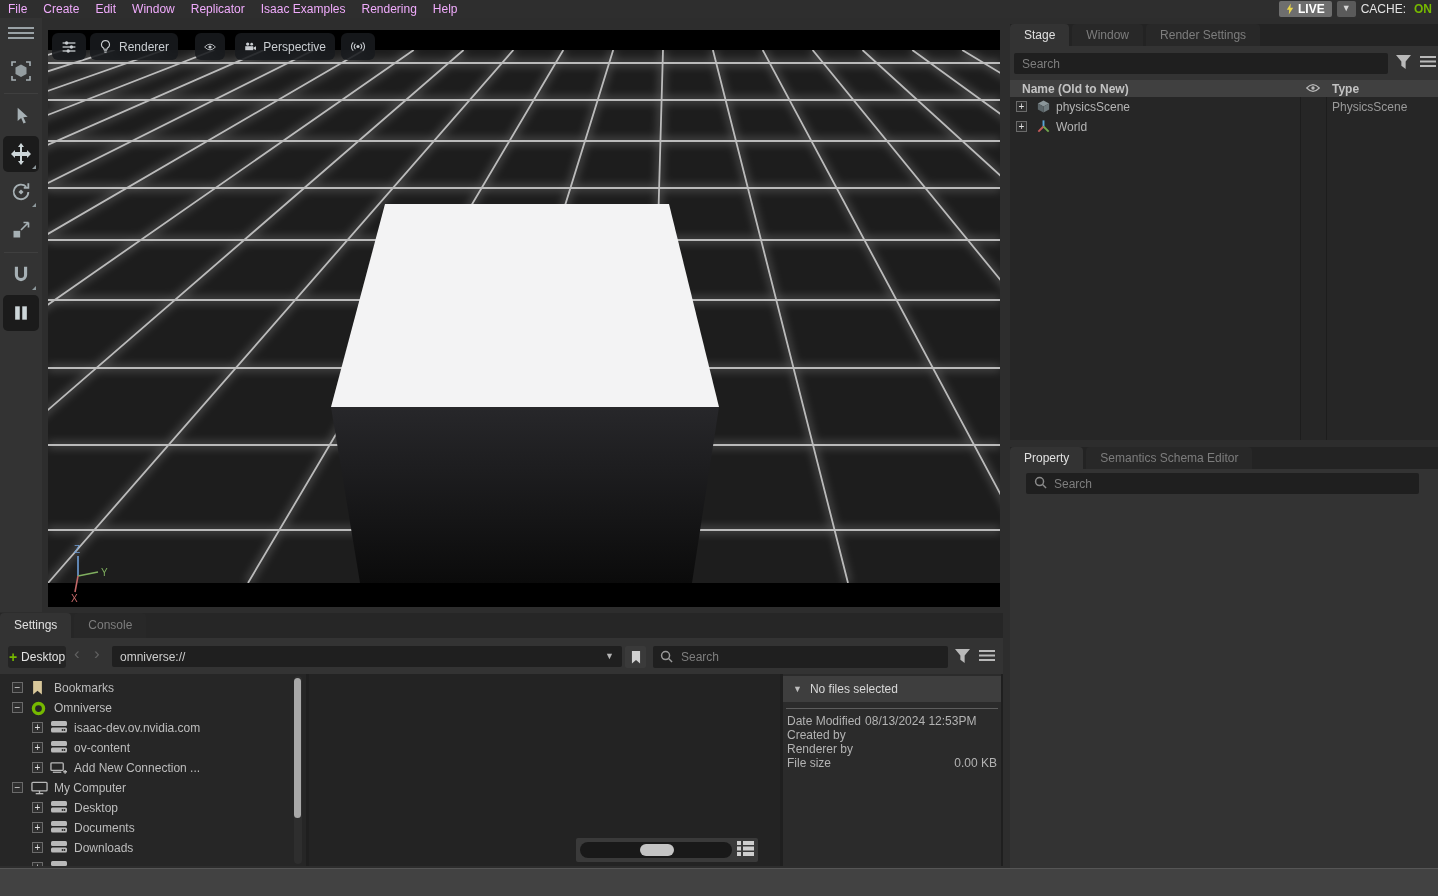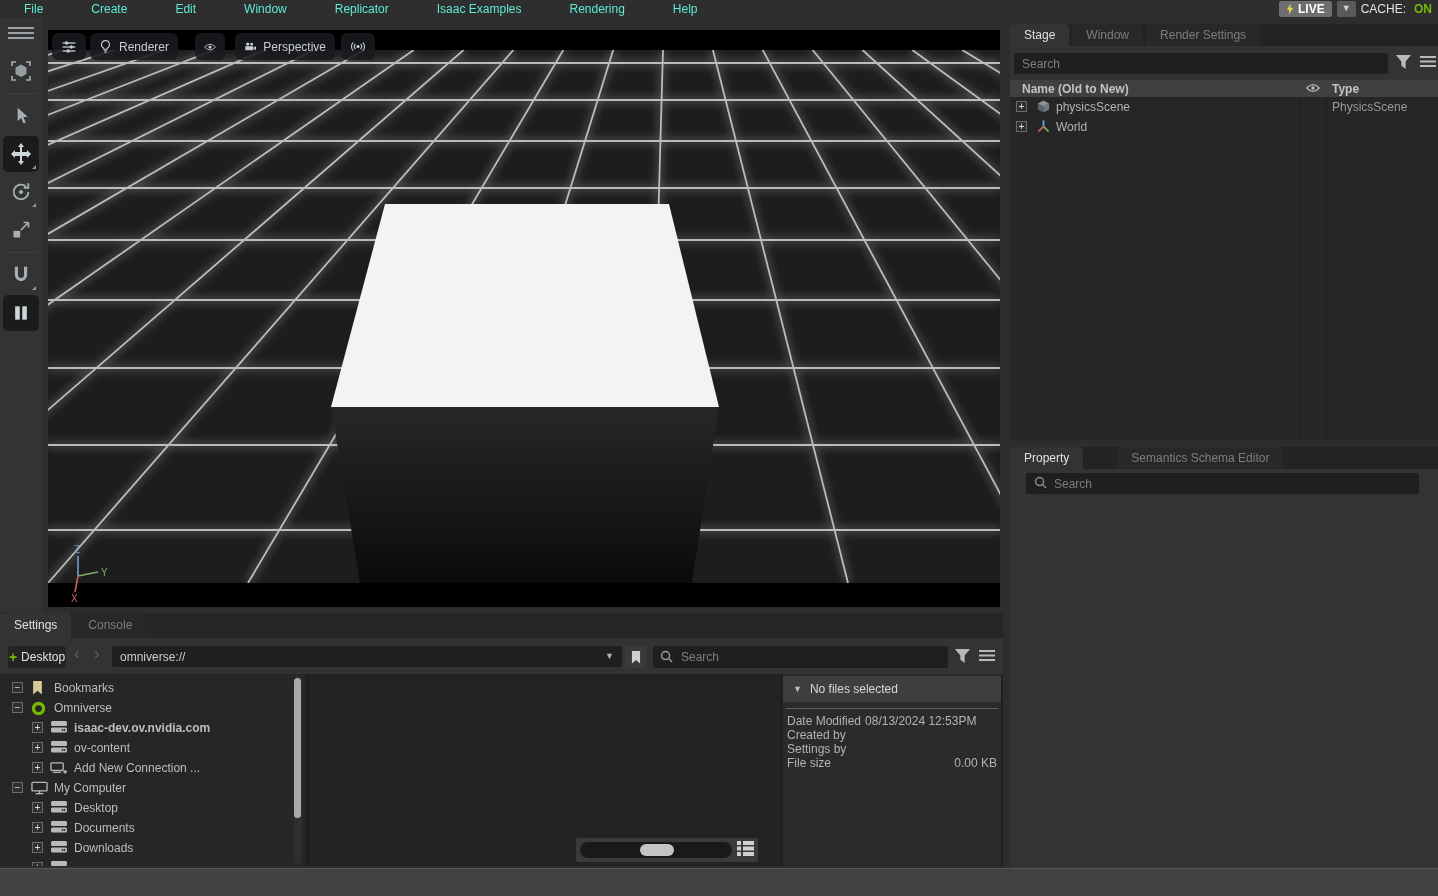--- a/index.html
+++ b/index.html
@@ -4,21 +4,21 @@
 <style>
   * { margin:0; padding:0; box-sizing:border-box; }
   html,body { width:1438px; height:896px; overflow:hidden; background:#2d2d2d;
               font-family:"Liberation Sans", sans-serif; font-size:12px; color:#c8c8c8; }
   .abs { position:absolute; }
   svg { display:block; }
 
   
   #menubar { left:0; top:0; width:1438px; height:18px; background:#2e2e2e;
              display:flex; align-items:center; }
-  .menu-item { padding:0 24px; color:#5eead4; line-height:18px; cursor:default; }
+  .menu-item { padding:0 8px; color:#f0abfc; line-height:18px; cursor:default; }
   #menubar-right { position:absolute; right:6px; top:1px; display:flex; align-items:center; gap:5px; }
   #live-btn { display:flex; align-items:center; gap:4px; background:#6e6e6e; border-radius:2px;
               height:16px; padding:0 7px; color:#fff; font-weight:bold; }
   #live-chevron { background:#5a5a5a; border-radius:2px; height:16px; width:19px;
                   color:#d6d6d6; text-align:center; line-height:15px; font-size:9px; }
   #cache-label { color:#e3e3e3; }
   #cache-value { color:#76b900; font-weight:bold; margin-left:3px; }
 
   
   #left-toolbar { left:0; top:18px; width:42px; height:594px; background:#333;
@@ -311,21 +311,21 @@
         <line x1="8" y1="8" x2="8" y2="1.5" stroke="#5aa7d6"></line>
         <line x1="8" y1="8" x2="2.5" y2="13.5" stroke="#c75a5a"></line>
         <line x1="8" y1="8" x2="13.5" y2="13.5" stroke="#72a84e"></line>
       </svg>
     </span>
     <span class="lbl" style="left:46px;">World</span>
     <span class="type-txt"></span>
   </div>
 </div>
 
-<div class="tab-row" style="left:1010px;top:447px;width:428px;height:22px;gap:31px;">
+<div class="tab-row" style="left:1010px;top:447px;width:428px;height:22px;">
   <div class="tab active">Property</div>
   <div class="tab">Semantics Schema Editor</div>
 </div>
 <div id="property-body" class="abs">
   <div class="abs" style="left:16px;top:4px;width:393px;height:21px;">
     <span class="abs" style="left:8px;top:3px;color:#8a8a8a;">
       <svg width="13" height="13" viewBox="0 0 14 14" fill="none" stroke="currentColor" stroke-width="1.6">
           <circle cx="6" cy="6" r="4.3"></circle>
           <line x1="9.5" y1="9.5" x2="13" y2="13"></line>
         </svg>
@@ -399,21 +399,21 @@
   <div class="crow" style="top:44px;">
     <span class="expbox" style="left:32px;">+</span>
     <span class="icon" style="left:51px;">
       <svg width="16" height="12" viewBox="0 0 16 12" fill="currentColor">
           <rect width="16" height="5" rx="1.5"></rect>
           <rect y="6.5" width="16" height="5" rx="1.5"></rect>
           <circle cx="11.5" cy="9" r="0.9" fill="#262626"></circle>
           <circle cx="13.5" cy="9" r="0.9" fill="#262626"></circle>
         </svg>
     </span>
-    <span class="lbl" style="left:74px;font-weight:bold;">isaac-dev.ov.nvidia.com</span>
+    <span class="lbl" style="left:74px;">isaac-dev.ov.nvidia.com</span>
   </div>
   <div class="crow" style="top:64px;">
     <span class="expbox" style="left:32px;">+</span>
     <span class="icon" style="left:51px;">
       <svg width="16" height="12" viewBox="0 0 16 12" fill="currentColor">
           <rect width="16" height="5" rx="1.5"></rect>
           <rect y="6.5" width="16" height="5" rx="1.5"></rect>
           <circle cx="11.5" cy="9" r="0.9" fill="#262626"></circle>
           <circle cx="13.5" cy="9" r="0.9" fill="#262626"></circle>
         </svg>
@@ -507,21 +507,21 @@
   <div id="details-sep"></div>
   <div class="drow" style="top:40px;">
     <span>Date Modified</span>
     <span class="dval">08/13/2024 12:53PM</span>
   </div>
   <div class="drow" style="top:54px;">
     <span>Created by</span>
     <span class="dval"></span>
   </div>
   <div class="drow" style="top:68px;">
-    <span>Settings by</span>
+    <span>Renderer by</span>
     <span class="dval"></span>
   </div>
   <div class="drow split" style="top:82px;">
     <span>File size</span>
     <span class="dval">0.00 KB</span>
   </div>
 </div>
 <div class="abs vdiv" style="left:1001px;top:674px;width:2px;height:192px;"></div>
 
 <div id="scale-widget">

